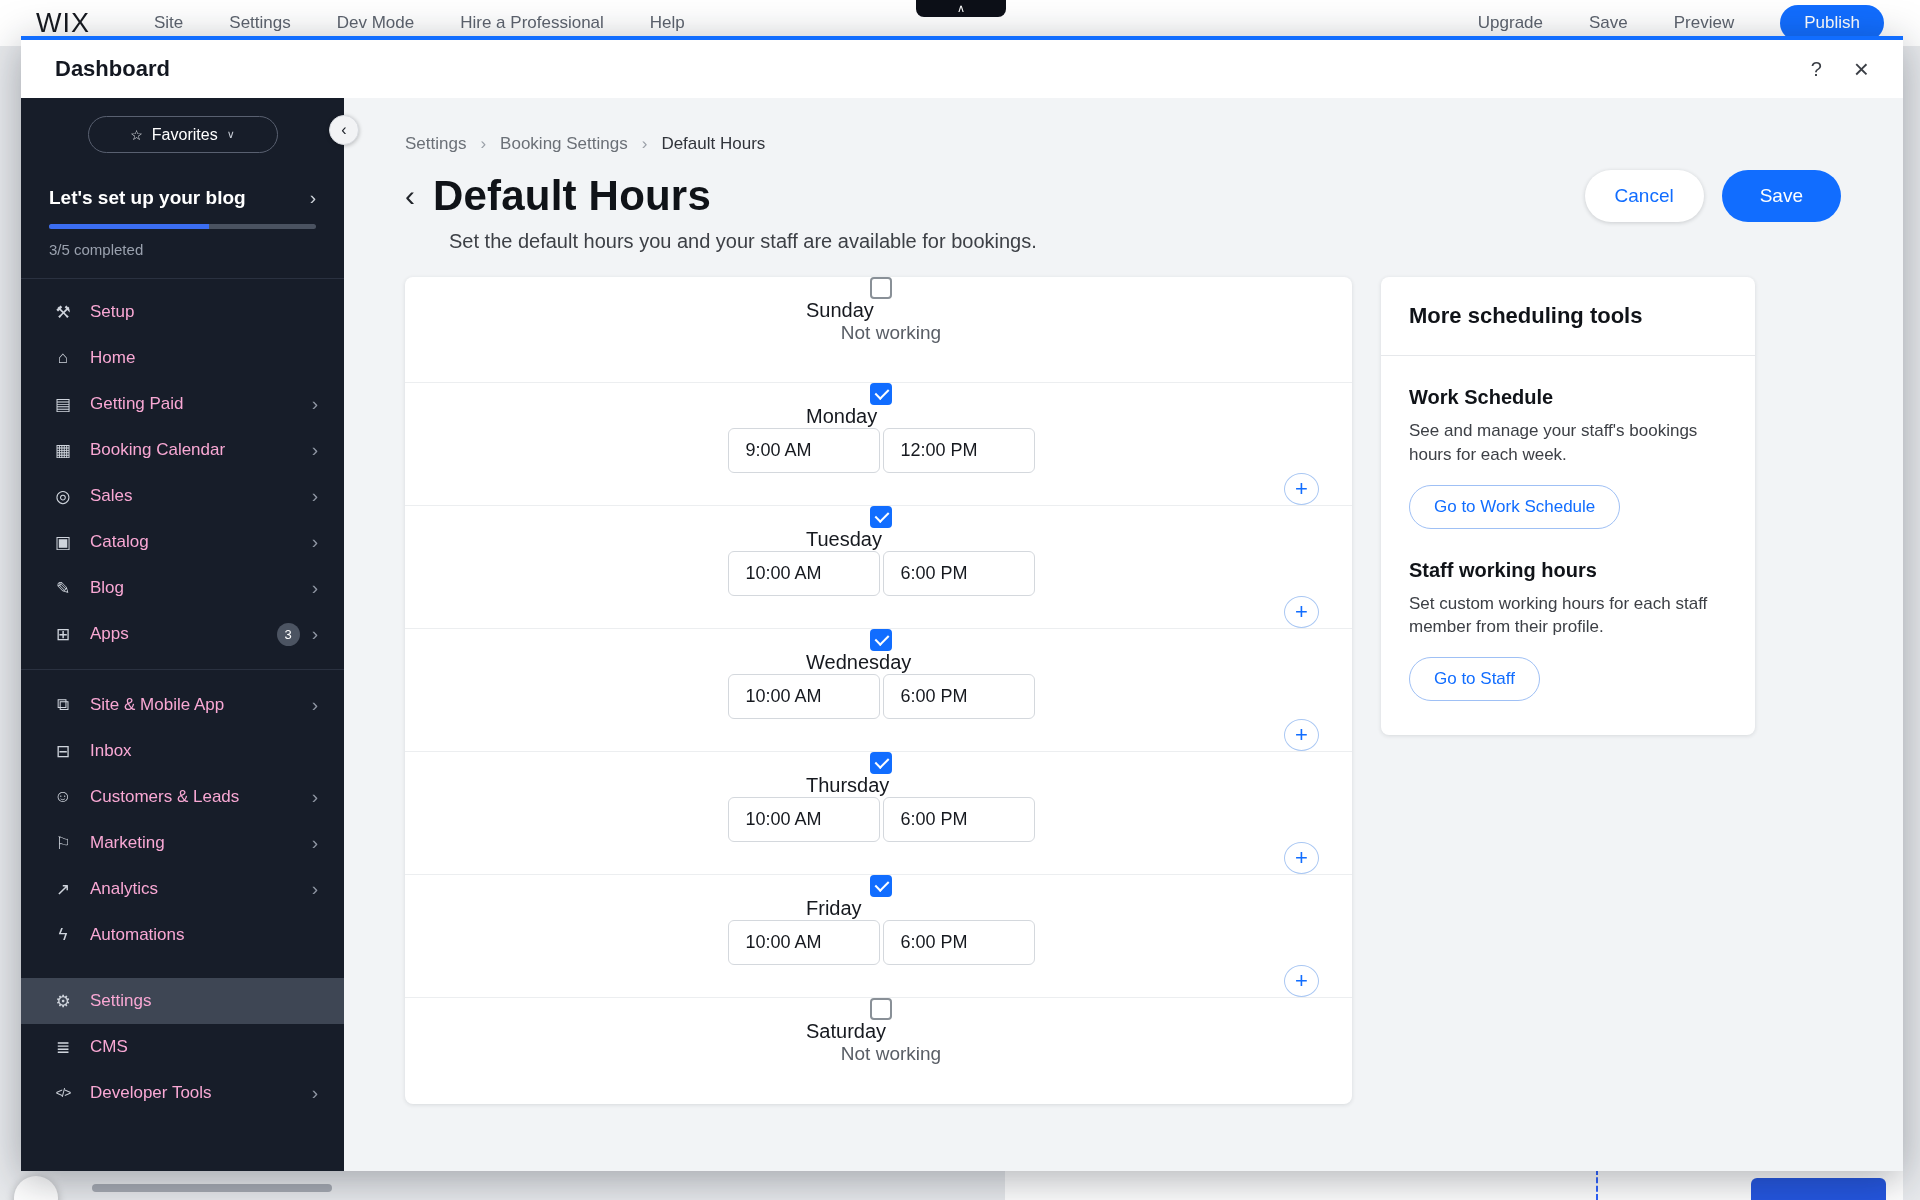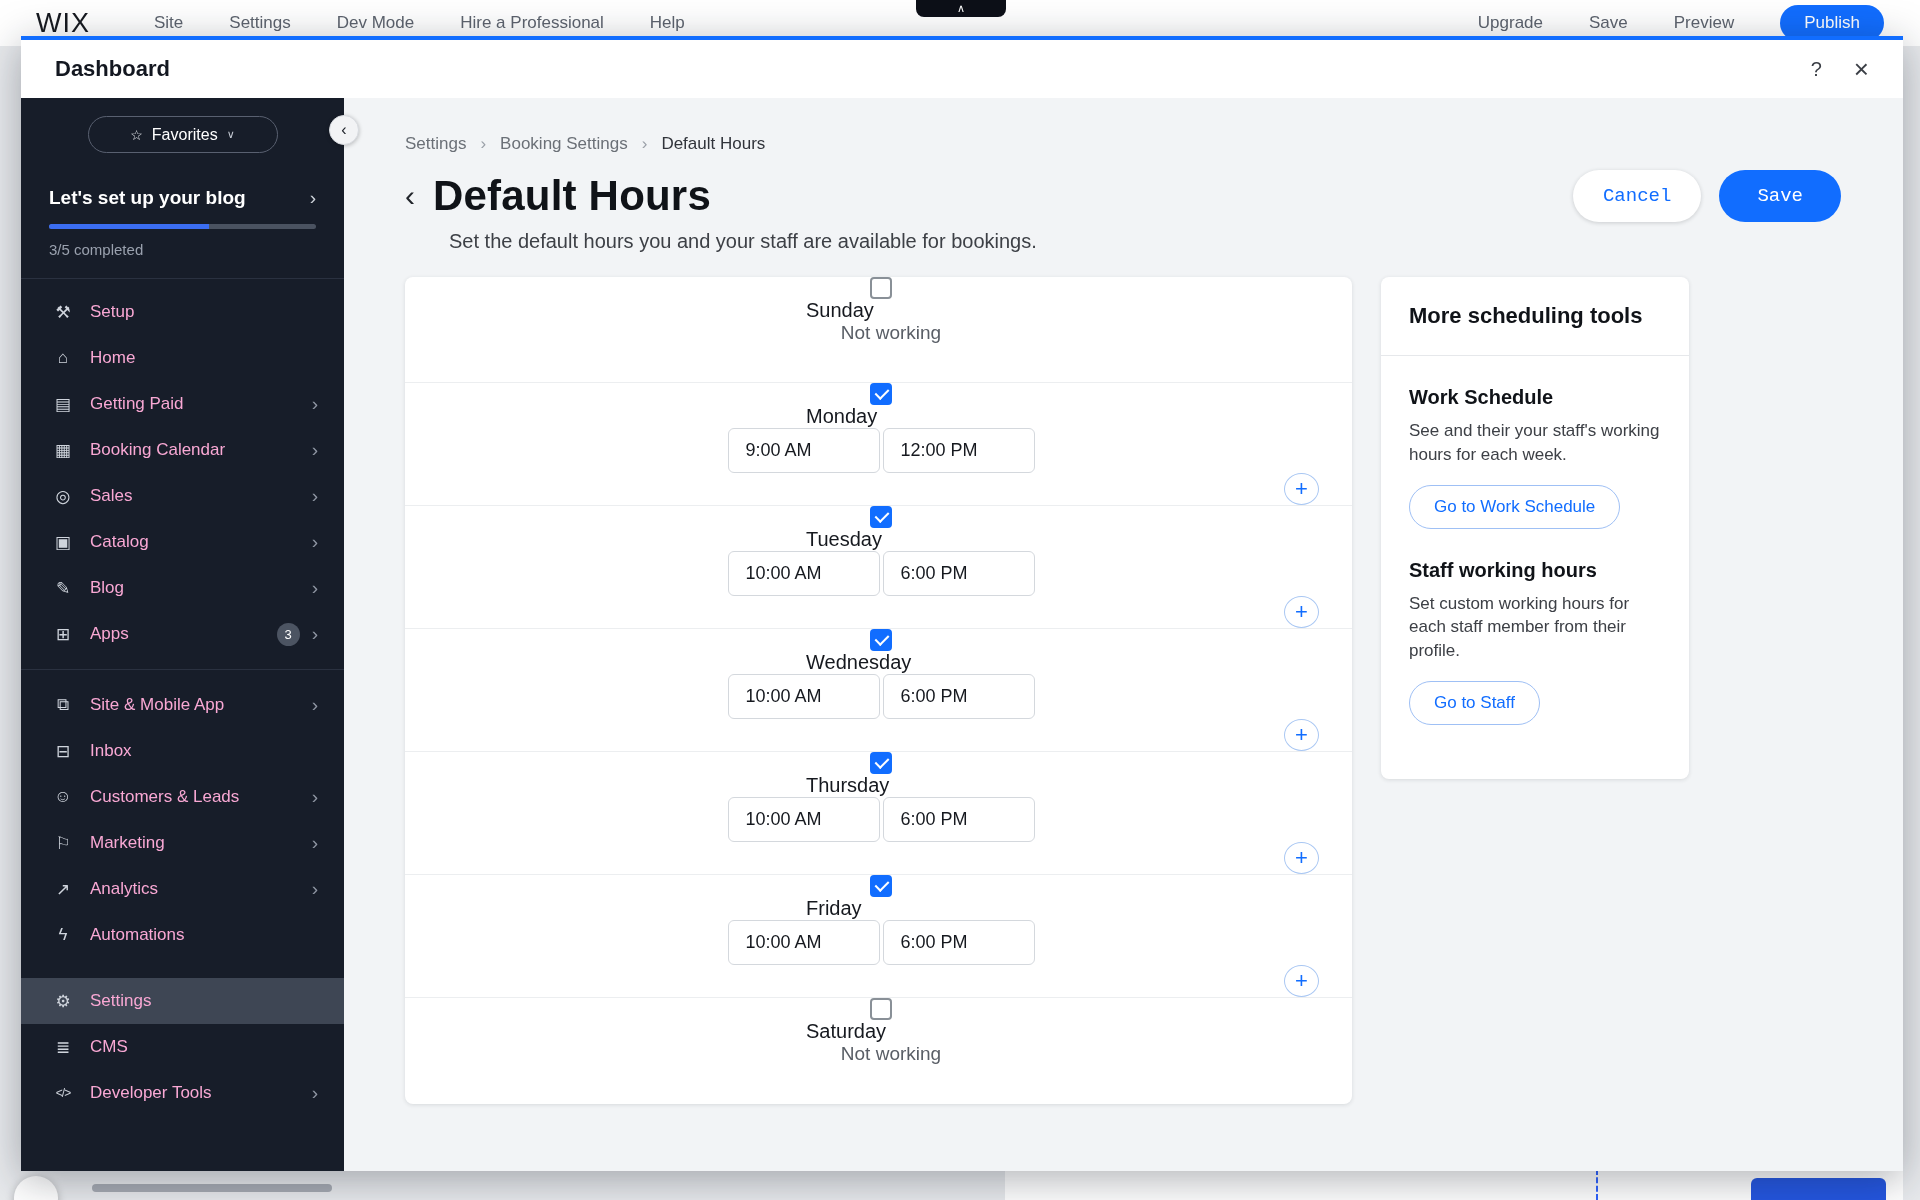--- a/index.html
+++ b/index.html
@@ -68,21 +68,21 @@
   .content { flex:1; background:#f2f4f6; padding:36px 0 0 61px; overflow:hidden; }
   .breadcrumb { display:flex; align-items:center; gap:14px; font-size:17px; color:#6b7077; }
   .bc-link { cursor:pointer; }
   .bc-current { color:#31343b; }
   .bc-sep { color:#9ba0a8; font-size:17px; }
   .title-row { display:flex; align-items:center; margin-top:16px; padding-right:62px; }
   .back { font-size:30px; color:#22252b; margin-right:18px; line-height:1; cursor:pointer; }
   .page-title { font-size:42px; font-weight:bold; color:#101318; letter-spacing:.2px; }
   .hdr-buttons { margin-left:auto; display:flex; gap:18px; }
   .btn { height:52px; border-radius:26px; font-size:19px; display:flex; align-items:center; justify-content:center;
-    padding:0 30px; cursor:pointer; border:none; font-family:Liberation Mono, monospace; }
+    padding:0 30px; cursor:pointer; border:none; font-family:Liberation Sans, sans-serif; }
   .btn-cancel { background:#fff; color:#116dff; box-shadow:0 1px 4px rgba(20,25,35,.18); }
   .btn-save { background:#116dff; color:#fff; padding:0 38px; }
   .subtitle { margin:8px 0 0 44px; font-size:20px; color:#3d4046; }
 
   .cards { display:flex; gap:29px; margin-top:24px; align-items:flex-start; }
   .card { background:#fff; border-radius:8px; box-shadow:0 1px 4px rgba(25,30,40,.12); }
   .hours-card { width:947px; }
   .card-head { padding:26px 32px; font-size:24px; font-weight:bold; color:#101318; border-bottom:1px solid #e6e8eb; }
   .hrow { display:flex; align-items:center; height:123px; padding:0 33px 0 38px; border-bottom:1px solid #eceef0;flex-direction:column; }
   .hrow:last-child { border-bottom:none; }
@@ -92,21 +92,21 @@
   .cb.checked::after { content:""; position:absolute; left:6px; top:1px; width:6px; height:11px;
     border:solid #fff; border-width:0 2.5px 2.5px 0; transform:rotate(45deg); }
   .day { margin-left:16px; width:166px; font-size:20px; color:#16191f; }
   .status { margin-left:20px; font-size:19px; color:#595e66; }
   .times { display:flex; gap:3px; }
   .time { width:152px; height:45px; border:1px solid #d4d8dd; border-radius:6px; font-size:18px; color:#16191f;
     padding:0 2px 0 17px; background:#fff; font-family:inherit; }
   .plus { margin-left:auto; width:35px; height:35px; border-radius:50%; border:1px solid #a9c7f3; background:#fff;
     color:#116dff; font-size:22px; display:flex; align-items:center; justify-content:center; cursor:pointer; padding:0; font-family:inherit; }
 
-  .tools-card { width:308px; padding-bottom:54px; }
+  .tools-card { width:374px; padding-bottom:34px; }
   .tools-head { padding:26px 28px; font-size:22px; font-weight:bold; color:#101318; border-bottom:1px solid #e6e8eb; }
   .tool-section { padding:30px 28px 0; }
   .tool-heading { font-size:20px; font-weight:bold; color:#101318; }
   .tool-body { margin-top:10px; font-size:17px; line-height:1.4; color:#3d4046; }
   .tool-btn { margin-top:18px; height:44px; border-radius:22px; border:1px solid #9fc0f5; background:#fff; color:#116dff;
     font-size:17px; padding:0 24px; display:inline-flex; align-items:center; cursor:pointer; font-family:inherit; }
 </style>
 </head>
 <body>
 
@@ -349,21 +349,21 @@
             <span class="day">Saturday</span>
             <span class="status">Not working</span>
           </div>
         </div>
 
         <div class="card tools-card">
           <div class="tools-head">More scheduling tools</div>
 
           <div class="tool-section">
             <div class="tool-heading">Work Schedule</div>
-            <div class="tool-body">See and their your staff's working hours for each week.</div>
+            <div class="tool-body">See and manage your staff's bookings hours for each week.</div>
             <button class="tool-btn">Go to Work Schedule</button>
           </div>
 
           <div class="tool-section">
             <div class="tool-heading">Staff working hours</div>
             <div class="tool-body">Set custom working hours for each staff member from their profile.</div>
             <button class="tool-btn">Go to Staff</button>
           </div>
         </div>
       </div>

